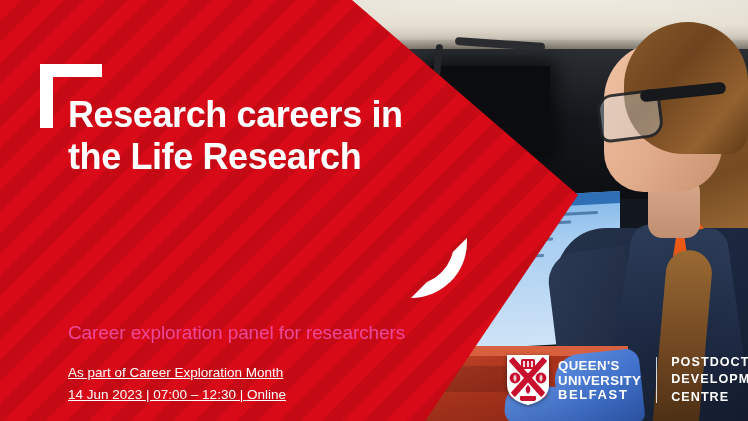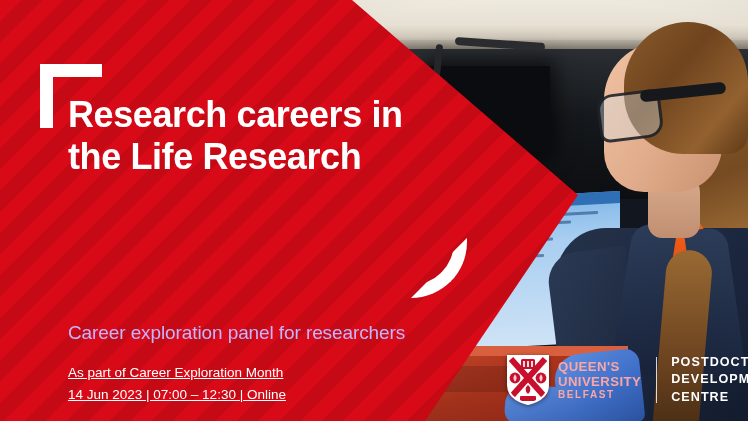--- a/index.html
+++ b/index.html
@@ -294,21 +294,21 @@
     color: #fff;
     font-size: 24.5px;
     line-height: 1.27;
     font-weight: 400;
     letter-spacing: -0.1px;
   }
   .presenters .l { display: block; }
   .strapline {
     position: absolute;
     left: 68px; top: 322px;
-    color: #c4b5fd;
+    color: #ec4899;
     font-size: 19px;
     font-weight: 400;
     letter-spacing: -0.1px;
   }
   .meta {
     position: absolute;
     left: 68px; top: 362px;
     color: #fff;
     font-size: 13.5px;
     line-height: 1.62;
@@ -325,28 +325,28 @@
     align-items: center;
     height: 56px;
   }
   .crest {
     width: 42px; height: 50px;
     flex: 0 0 auto;
     filter: drop-shadow(0 1px 2px rgba(0,0,0,.45));
   }
   .qub-words {
     margin-left: 9px;
-    color: #fca5a5;
+    color: #ffffff;
     font-size: 13.2px;
     font-weight: 700;
     line-height: 1.14;
     letter-spacing: 0.4px;
   }
   .qub-words .l { display: block; white-space: nowrap; }
-  .qub-words .l3 { font-size: 10px; letter-spacing: 1.6px; }
+  .qub-words .l3 { font-size: 13px; letter-spacing: 1.6px; }
   .logo-divider {
     width: 1px;
     height: 46px;
     background: rgba(255,255,255,.82);
     margin: 0 14px 0 15px;
     flex: 0 0 auto;
   }
   .pdc-words {
     color: #fff;
     font-size: 12.6px;

